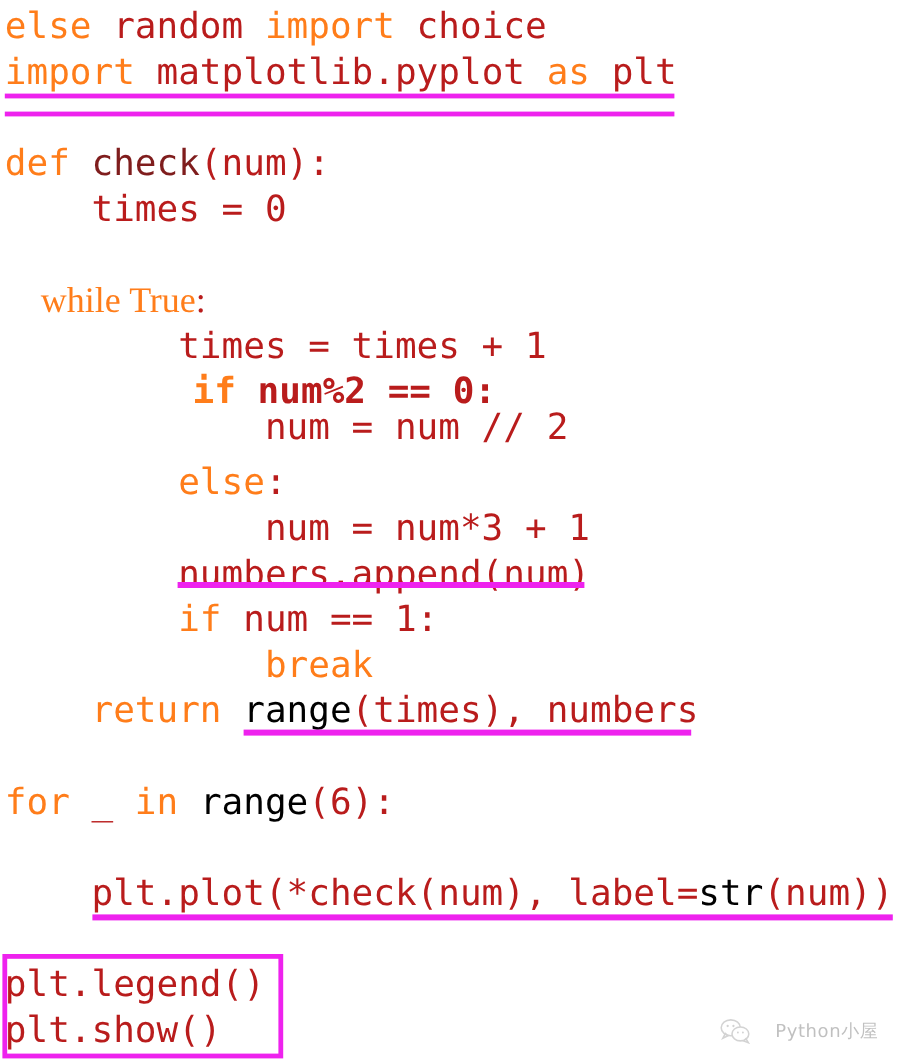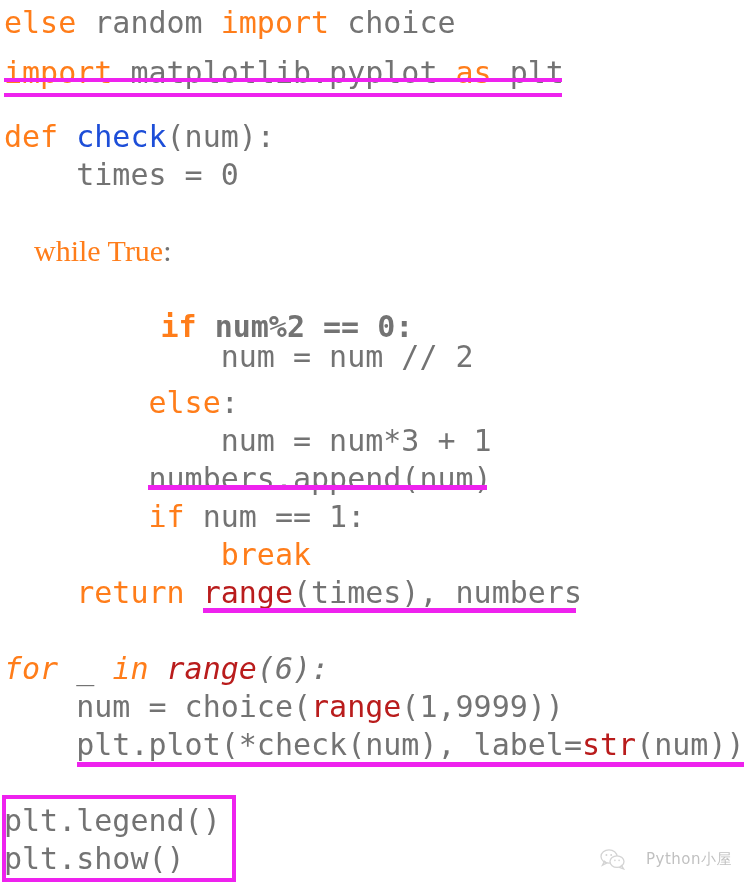--- a/index.html
+++ b/index.html
@@ -29,23 +29,23 @@
     white-space: pre;
     font-family: "DejaVu Sans Mono", monospace;
     font-size: 30px;
     line-height: 38px;
     letter-spacing: 0px;
     color: #000000;
   }
 
   .tok { white-space: pre; }
   .kw   { color: #ff7d1a; }
-  .fn   { color: #1d4ed8; }
-  .bi   { color: #b91c1c; }
-  .pl   { color: #737373; }
+  .fn   { color: #7f1d1d; }
+  .bi   { color: #000000; }
+  .pl   { color: #b91c1c; }
 
   
   .ann-underline {
     position: absolute;
     background: #ee22ee;
     height: 4px;
   }
   .ann-underline.thick { height: 5px; }
   .ann-underline.double {
     height: 11px;
@@ -77,36 +77,36 @@
     letter-spacing: 0.5px;
     white-space: nowrap;
   }
   #watermark .wm-icon { display: block; }
 </style>
 </head>
 <body>
 
 <div id="code-surface">
     <div class="code-line" style="top: 4px; left: 4px;"><span class="tok kw">else</span><span class="tok pl"> random </span><span class="tok kw">import</span><span class="tok pl"> choice</span></div>
-    <div class="code-line" style="top: 54px; left: 4px;"><span class="tok kw">import</span><span class="tok pl"> matplotlib.pyplot </span><span class="tok kw">as</span><span class="tok pl"> plt</span></div>
+    <div class="code-line" style="top: 42px; left: 4px;"><span class="tok kw">import</span><span class="tok pl"> matplotlib.pyplot </span><span class="tok kw">as</span><span class="tok pl"> plt</span></div>
     <div class="code-line" style="top: 80px; left: 4px;">&nbsp;</div>
     <div class="code-line" style="top: 118px; left: 4px;"><span class="tok kw">def</span><span class="tok pl"> </span><span class="tok fn">check</span><span class="tok pl">(num):</span></div>
     <div class="code-line" style="top: 156px; left: 4px;"><span class="tok pl">    times = 0</span></div>
     <div class="code-line" style="top: 232px; left: 4px; font-family: Liberation Serif, serif;"><span class="tok pl">    </span><span class="tok kw">while True</span><span class="tok pl">:</span></div>
+    <div class="code-line" style="top: 270px; left: 4px;"><span class="tok pl">        times = times + 1</span></div>
     <div class="code-line" style="top: 308px; left: 16px; font-weight: bold;"><span class="tok pl">        </span><span class="tok kw">if</span><span class="tok pl"> num%2 == 0:</span></div>
     <div class="code-line" style="top: 338px; left: 4px;"><span class="tok pl">            num = num // 2</span></div>
     <div class="code-line" style="top: 384px; left: 4px;"><span class="tok pl">        </span><span class="tok kw">else</span><span class="tok pl">:</span></div>
     <div class="code-line" style="top: 422px; left: 4px;"><span class="tok pl">            num = num*3 + 1</span></div>
     <div class="code-line" style="top: 460px; left: 4px;"><span class="tok pl">        numbers.append(num)</span></div>
     <div class="code-line" style="top: 498px; left: 4px;"><span class="tok pl">        </span><span class="tok kw">if</span><span class="tok pl"> num == 1:</span></div>
     <div class="code-line" style="top: 536px; left: 4px;"><span class="tok pl">            </span><span class="tok kw">break</span></div>
     <div class="code-line" style="top: 574px; left: 4px;"><span class="tok pl">    </span><span class="tok kw">return</span><span class="tok pl"> </span><span class="tok bi">range</span><span class="tok pl">(times), numbers</span></div>
     <div class="code-line" style="top: 612px; left: 4px;">&nbsp;</div>
-    <div class="code-line" style="top: 650px; left: 4px; font-style: italic;"><span class="tok kw">for</span><span class="tok pl"> _ </span><span class="tok kw">in</span><span class="tok pl"> </span><span class="tok bi">range</span><span class="tok pl">(6):</span></div>
-    <div class="code-line" style="top: 688px; left: 4px;"><span class="tok pl">    num = choice(</span><span class="tok bi">range</span><span class="tok pl">(1,9999))</span></div>
+    <div class="code-line" style="top: 650px; left: 4px;"><span class="tok kw">for</span><span class="tok pl"> _ </span><span class="tok kw">in</span><span class="tok pl"> </span><span class="tok bi">range</span><span class="tok pl">(6):</span></div>
     <div class="code-line" style="top: 726px; left: 4px;"><span class="tok pl">    plt.plot(*check(num), label=</span><span class="tok bi">str</span><span class="tok pl">(num))</span></div>
     <div class="code-line" style="top: 764px; left: 4px;">&nbsp;</div>
     <div class="code-line" style="top: 802px; left: 4px;"><span class="tok pl">plt.legend()</span></div>
     <div class="code-line" style="top: 840px; left: 4px;"><span class="tok pl">plt.show()</span></div>
   </div>
 
 <div id="annotation-layer">
     <div class="ann-underline double" style="left: 4px; top: 78px; width: 558px;"></div>
     <div class="ann-underline thick" style="left: 148px; top: 485px; width: 339px;"></div>
     <div class="ann-underline thick" style="left: 203px; top: 608px; width: 373px;"></div>

